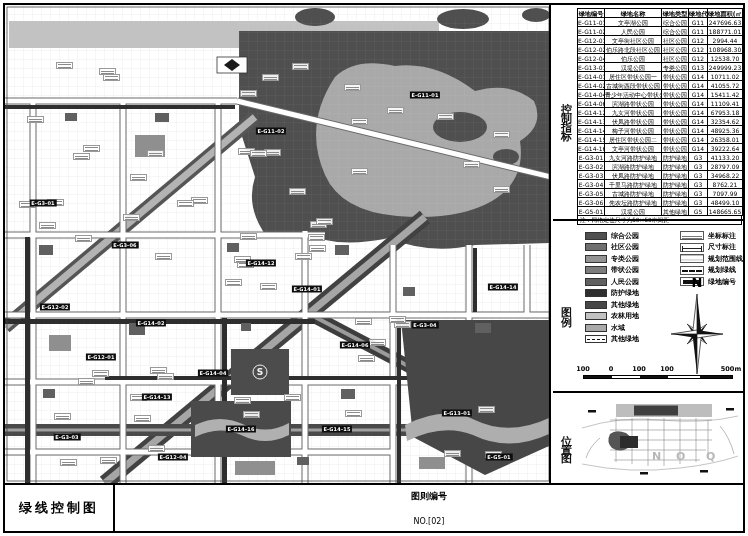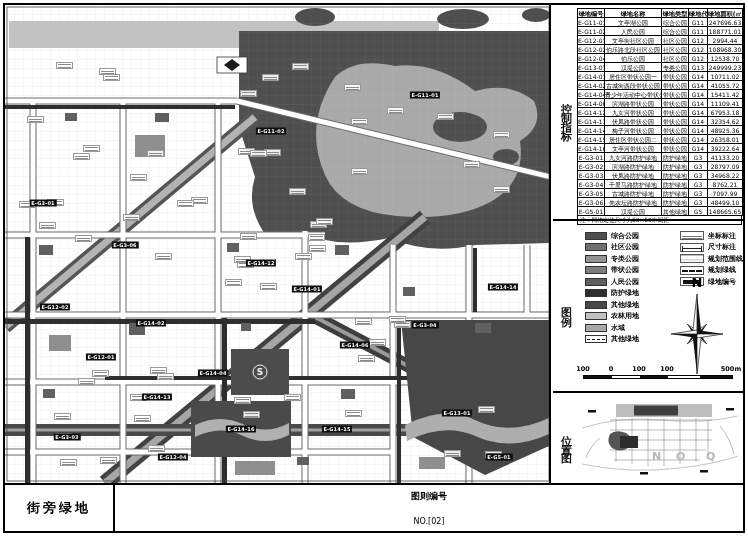--- a/index.html
+++ b/index.html
@@ -730,20 +730,20 @@
             <rect x="146" y="10" width="8" height="2.5" fill="#111"></rect>
           <rect x="60" y="74" width="8" height="2.5" fill="#111"></rect>
             <rect x="120" y="72" width="8" height="2.5" fill="#111"></rect>
         </svg>
       </div>
     </div>
   </div>
 
   <div class="bottom-band">
     <div class="sheetname-cell">
-      <div class="sheet-name">街旁绿地</div>
+      <div class="sheet-name">绿线控制图</div>
     </div>
     <div class="sheetno-cell">
       <div class="sheet-no-label">图则编号</div>
       <div class="sheet-no-value">NO.[02]</div>
     </div>
   </div>
 </div>
 
 </body></html>

